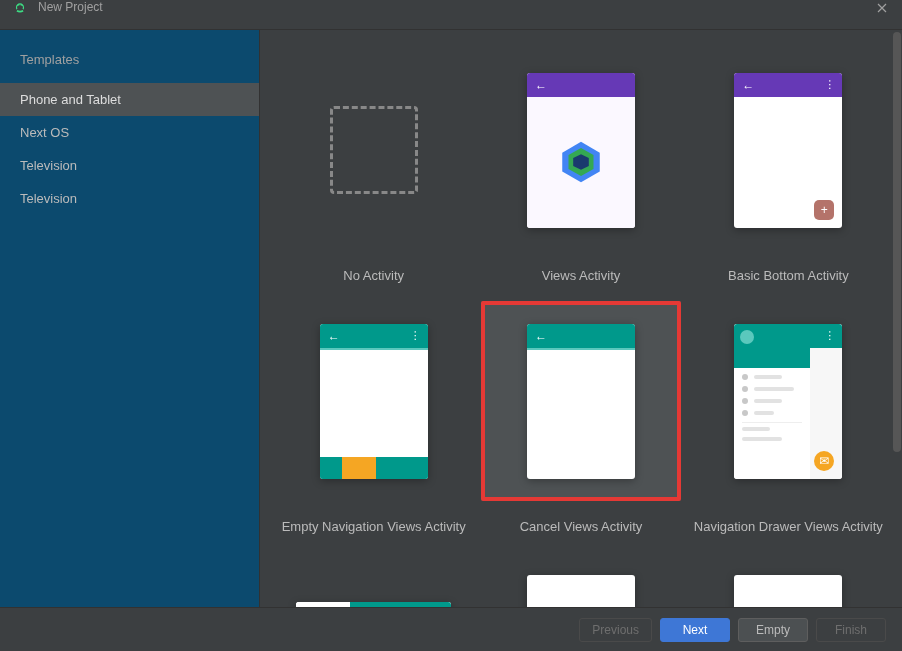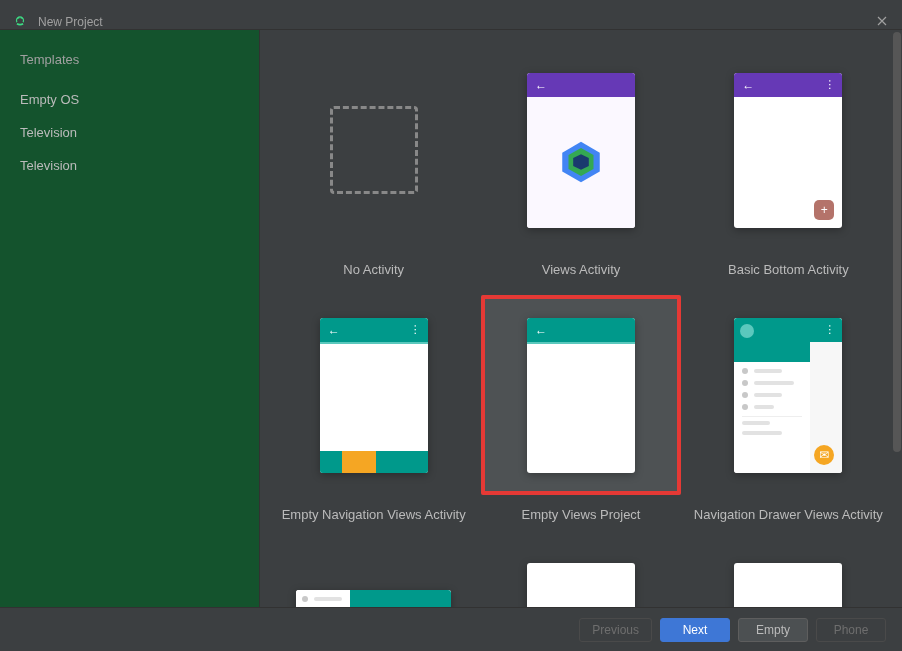--- a/index.html
+++ b/index.html
@@ -16,21 +16,21 @@
   width: 902px;
   height: 651px;
   background: #3c3f41;
   display: flex;
   flex-direction: column;
 }
 .titlebar {
   height: 30px;
   background: #3c3f41;
   display: flex;
-  align-items: flex-end;
+  align-items: flex-start;
   padding: 0 12px;
   border-bottom: 1px solid #323232;
 }
 .titlebar .app-icon {
   width: 16px;
   height: 16px;
   margin-right: 10px;
   display: inline-flex;
   align-items: center;
   justify-content: center;
@@ -49,21 +49,21 @@
   color: #a0a0a0;
   cursor: pointer;
 }
 .content {
   flex: 1;
   display: flex;
   overflow: hidden;
 }
 .sidebar {
   width: 260px;
-  background: #14532d;
+  background: #0c4a6e;
   border-right: 1px solid #323232;
   padding-top: 14px;
 }
 .sidebar-header {
   color: #a0a0a0;
   padding: 8px 20px 16px 20px;
   font-size: 13px;
 }
 .sidebar-item {
   padding: 9px 20px;
@@ -111,21 +111,21 @@
 .preview {
   width: 108px;
   height: 155px;
   background: #fff;
   border-radius: 3px;
   box-shadow: 0 2px 8px rgba(0,0,0,0.3);
   position: relative;
   overflow: hidden;
 }
 .template-label {
-  margin-top: 12px;
+  margin-top: 18px;
   font-size: 13px;
   color: #bbbbbb;
 }
 .footer {
   height: 44px;
   border-top: 1px solid #323232;
   display: flex;
   align-items: center;
   justify-content: flex-end;
   padding: 0 16px;
@@ -378,21 +378,22 @@
       <svg width="10" height="10" viewBox="0 0 10 10">
           <path stroke="#a0a0a0" stroke-width="1.2" d="M1 1l8 8M9 1l-8 8"></path>
         </svg>
     </span>
   </div>
 
   <div class="content">
 
     <div class="sidebar">
       <div class="sidebar-header">Templates</div>
-      <div class="sidebar-item"><span>Empty OS</span></div>
+      <div class="sidebar-item selected"><span>Phone and Tablet</span></div>
+      <div class="sidebar-item"><span>Next OS</span></div>
       <div class="sidebar-item"><span>Television</span></div>
       <div class="sidebar-item"><span>Television</span></div>
     </div>
 
     <div class="main">
       <div class="grid">
 
         <div class="template-card">
           <div class="preview-wrapper">
             <div class="no-activity-preview"></div>
@@ -451,21 +452,21 @@
 
         <div class="template-card selected highlighted">
           <div class="preview-wrapper">
             <div class="preview">
               <div class="appbar teal">
                 <span class="back-arrow">←</span>
                 <div class="underbar"></div>
               </div>
             </div>
           </div>
-          <div class="template-label">Empty Views Project</div>
+          <div class="template-label">Cancel Views Activity</div>
         </div>
 
         <div class="template-card">
           <div class="preview-wrapper">
             <div class="preview">
               <div class="drawer-preview">
                 <div class="drawer-panel">
                   <div class="drawer-header"></div>
                   <div class="drawer-avatar"></div>
                   <div class="drawer-list">
@@ -565,16 +566,16 @@
   </div>
 
   <div class="scrollbar-stub">
     <div class="scrollbar-thumb"></div>
   </div>
 
   <div class="footer">
     <button class="btn" disabled="">Previous</button>
     <button class="btn primary">Next</button>
     <button class="btn">Empty</button>
-    <button class="btn" disabled="">Phone</button>
+    <button class="btn" disabled="">Finish</button>
   </div>
 
 </div>
 
 </body></html>

